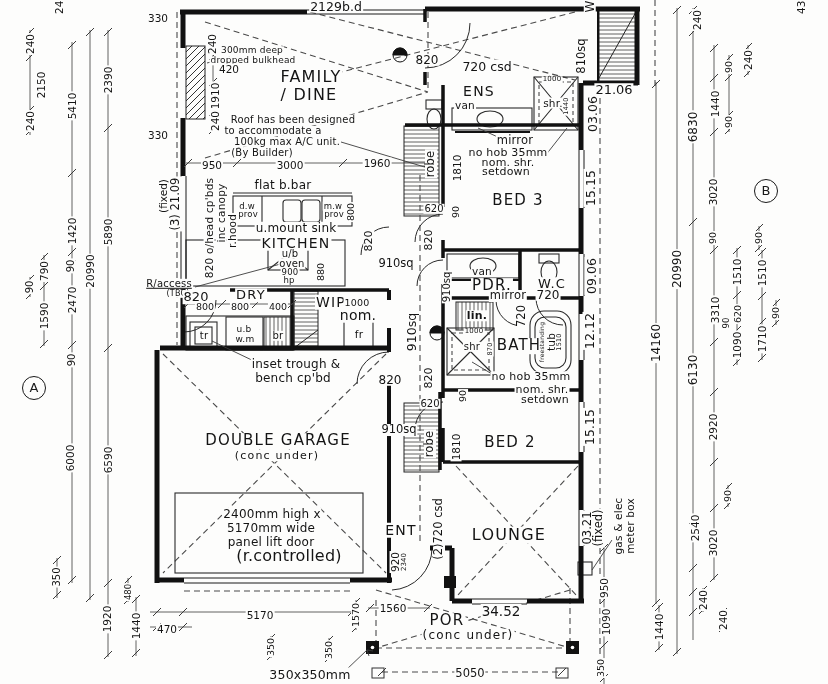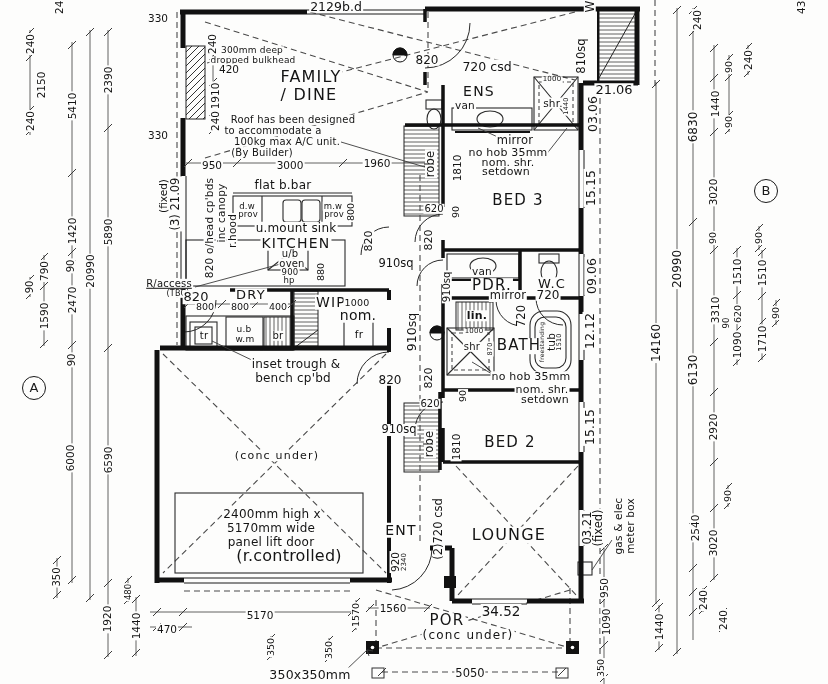--- a/index.html
+++ b/index.html
@@ -194,20 +194,21 @@
 <div class="lbl g-rooms" style="left: 311px; top: 77px; font-size: 16px; transform: translate(-50%, -50%) rotate(0deg);">FAMILY</div>
     <div class="lbl g-rooms" style="left: 309px; top: 95px; font-size: 16px; transform: translate(-50%, -50%) rotate(0deg);">/ DINE</div>
     <div class="lbl g-rooms" style="left: 296px; top: 243px; font-size: 14px; transform: translate(-50%, -50%) rotate(0deg);">KITCHEN</div>
     <div class="lbl g-rooms" style="left: 479px; top: 91px; font-size: 14px; transform: translate(-50%, -50%) rotate(0deg);">ENS</div>
     <div class="lbl g-rooms" style="left: 518px; top: 201px; font-size: 15px; transform: translate(-50%, -50%) rotate(0deg);">BED 3</div>
     <div class="lbl g-rooms" style="left: 492px; top: 286px; font-size: 15px; transform: translate(-50%, -50%) rotate(0deg);">PDR.</div>
     <div class="lbl g-rooms" style="left: 552px; top: 284px; font-size: 13px; transform: translate(-50%, -50%) rotate(0deg);">W.C</div>
     <div class="lbl g-rooms" style="left: 519px; top: 346px; font-size: 15px; transform: translate(-50%, -50%) rotate(0deg);">BATH</div>
     <div class="lbl g-rooms" style="left: 251px; top: 295px; font-size: 13px; transform: translate(-50%, -50%) rotate(0deg);">DRY</div>
     <div class="lbl g-rooms" style="left: 331px; top: 302px; font-size: 14px; transform: translate(-50%, -50%) rotate(0deg);">WIP</div>
+    <div class="lbl g-rooms" style="left: 278px; top: 441px; font-size: 15px; transform: translate(-50%, -50%) rotate(0deg);">DOUBLE GARAGE</div>
     <div class="lbl g-rooms" style="left: 277px; top: 456px; font-size: 11px; transform: translate(-50%, -50%) rotate(0deg);">(conc under)</div>
     <div class="lbl g-rooms" style="left: 510px; top: 443px; font-size: 15px; transform: translate(-50%, -50%) rotate(0deg);">BED 2</div>
     <div class="lbl g-rooms" style="left: 509px; top: 535px; font-size: 16px; transform: translate(-50%, -50%) rotate(0deg);">LOUNGE</div>
     <div class="lbl g-rooms" style="left: 401px; top: 530px; font-size: 14px; transform: translate(-50%, -50%) rotate(0deg);">ENT</div>
     <div class="lbl g-rooms" style="left: 447px; top: 621px; font-size: 15px; transform: translate(-50%, -50%) rotate(0deg);">POR</div>
     <div class="lbl g-rooms" style="left: 468px; top: 635px; font-size: 12px; transform: translate(-50%, -50%) rotate(0deg);">(conc under)</div>
     <div class="lbl g-rooms" style="left: 590px; top: 6px; font-size: 12px; transform: translate(-50%, -50%) rotate(-90deg);">W</div>
     <div class="lbl g-notes" style="left: 252px; top: 51px; font-size: 9px; transform: translate(-50%, -50%) rotate(0deg);">300mm deep</div>
     <div class="lbl g-notes" style="left: 253px; top: 61px; font-size: 9px; transform: translate(-50%, -50%) rotate(0deg);">dropped bulkhead</div>
     <div class="lbl g-notes" style="left: 293px; top: 120px; font-size: 10px; transform: translate(-50%, -50%) rotate(0deg);">Roof has been designed</div>

